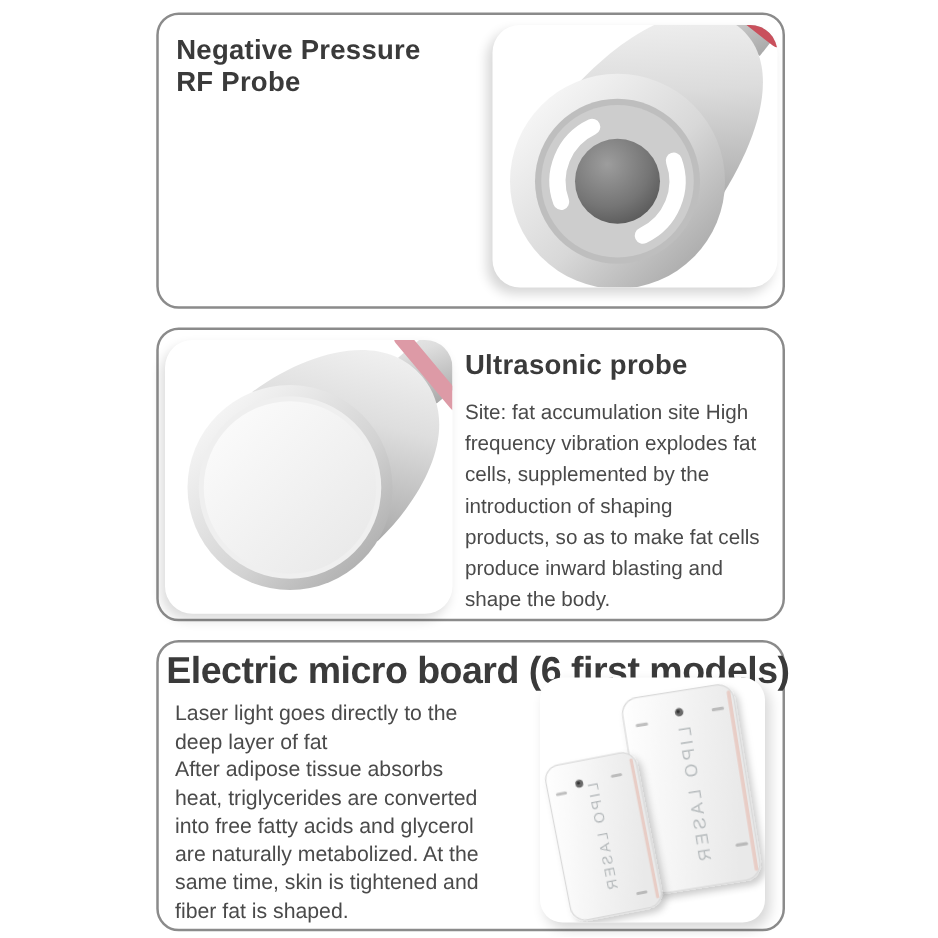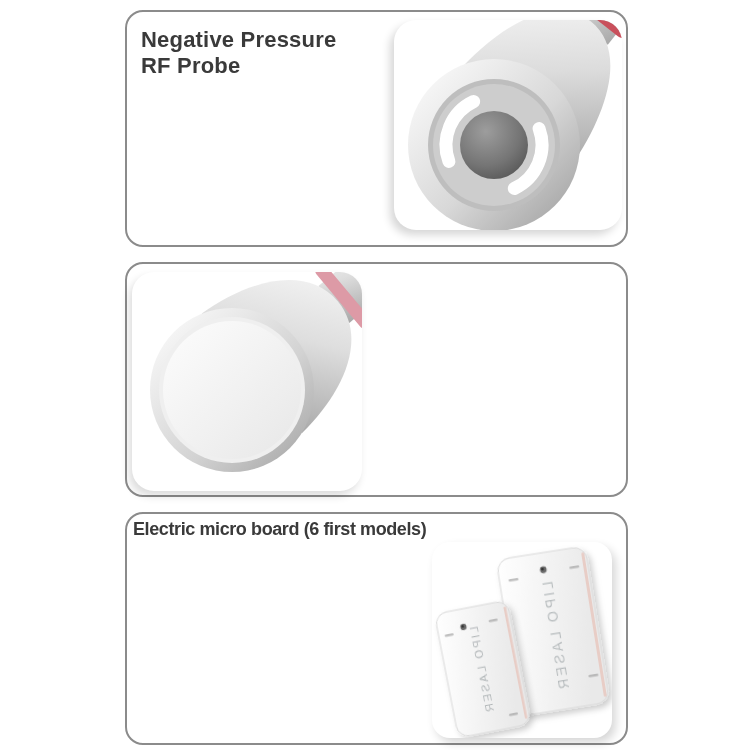--- a/index.html
+++ b/index.html
@@ -19,21 +19,21 @@
     line-height:1.2;white-space:pre-line;letter-spacing:0.2px;
   }
   .body{
     margin:0;font-size:17px;color:#4a4a4a;line-height:25px;white-space:pre;
   }
   .p1-text{position:absolute;left:14px;top:15px;width:272px;}
   .p1-text .body{margin-top:13px;}
   .p2-text{position:absolute;left:245px;top:15px;width:258px;}
   .p2-text .body{margin-top:13px;font-size:16.5px;}
   .p3-title{
-    position:absolute;left:6px;top:5px;font-size:18px;
+    position:absolute;left:6px;top:5px;font-size:30px;
     letter-spacing:-0.4px;white-space:nowrap;
   }
   .p3-body{
     position:absolute;left:13px;top:46px;width:310px;
     font-size:17px;line-height:22.5px;
   }
   .photo-card{
     position:absolute;background:#ffffff;border-radius:22px;overflow:hidden;
   }
   .p1-card{right:4px;top:8px;width:228px;height:210px;
@@ -114,24 +114,42 @@
           <path d="M100 -20 C 52 -20 26 35 22 92 L 178 92 C 174 35 148 -20 100 -20 Z" fill="url(#mg2)"></path>
           <rect x="60" y="-34" width="80" height="13" rx="6" fill="#dd9aa6"></rect>
         </g>
         <g>
           <circle cx="100" cy="118" r="82" fill="url(#rim2)"></circle>
           <circle cx="100" cy="118" r="73" fill="#efefef"></circle>
           <circle cx="100" cy="118" r="69" fill="url(#fd2)"></circle>
         </g>
       </svg>
     </div>
+    <div class="p2-text">
+      <h2 class="title">Ultrasonic probe</h2>
+      <p class="body">Site: fat accumulation site High
+frequency vibration explodes fat
+cells, supplemented by the
+introduction of shaping
+products, so as to make fat cells
+produce inward blasting and
+shape the body.</p>
+    </div>
   </section>
 
   <section class="panel panel3">
     <h2 class="title p3-title">Electric micro board (6 first models)</h2>
+    <p class="body p3-body">Laser light goes directly to the
+deep layer of fat
+After adipose tissue absorbs
+heat, triglycerides are converted
+into free fatty acids and glycerol
+are naturally metabolized. At the
+same time, skin is tightened and
+fiber fat is shaped.</p>
     <div class="photo-card p3-card">
       <svg viewBox="0 0 180 196">
         <defs>
           <linearGradient id="bg3" x1="0" y1="0" x2="1" y2="0.3">
             <stop offset="0" stop-color="#ffffff"></stop>
               <stop offset="1" stop-color="#e9e9e9"></stop>
           </linearGradient>
           <filter id="ds3" x="-30%" y="-30%" width="160%" height="160%">
             <feDropShadow dx="3" dy="4" stdDeviation="3" flood-color="#000000" flood-opacity="0.2"></feDropShadow>
           </filter>

